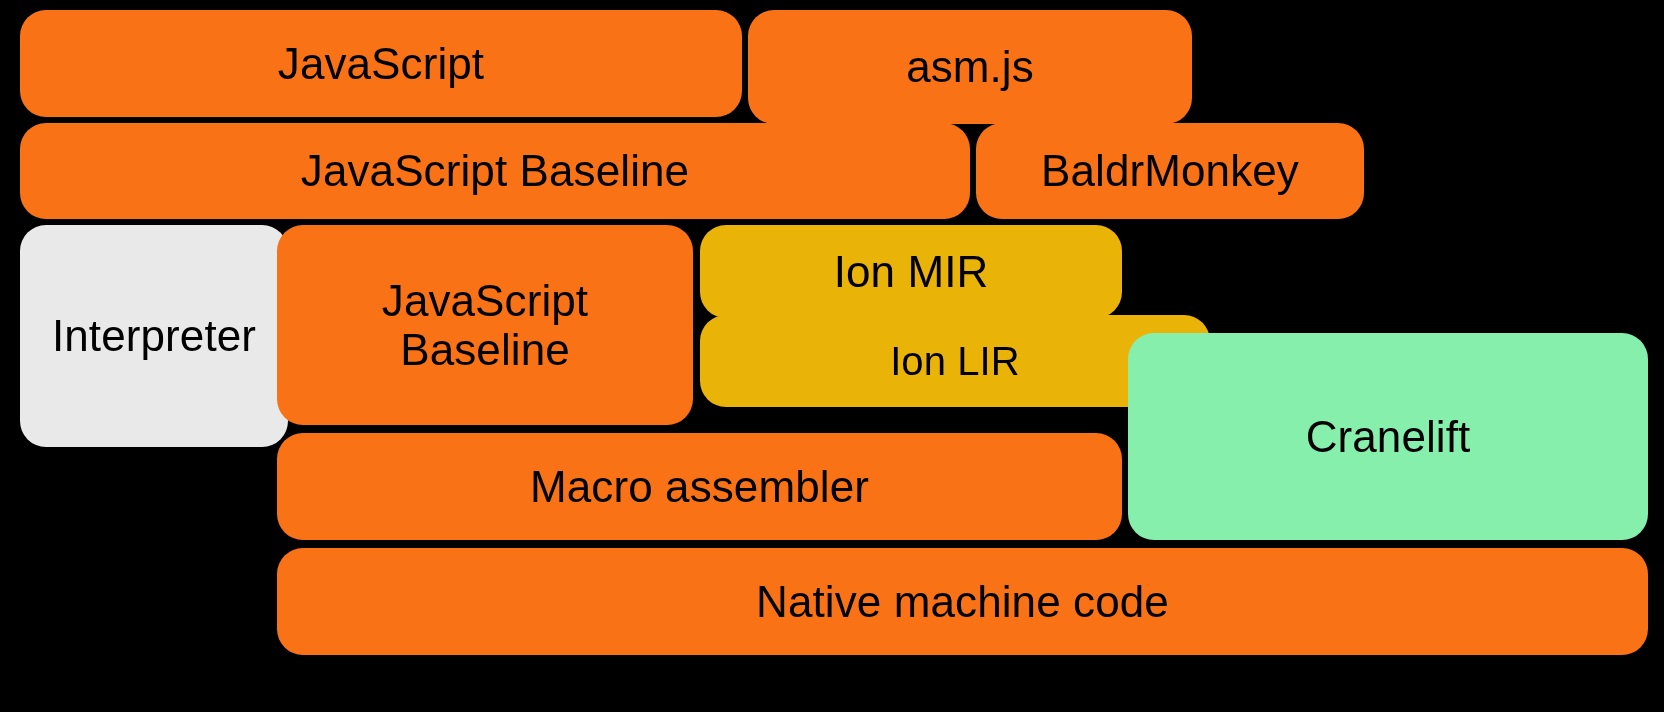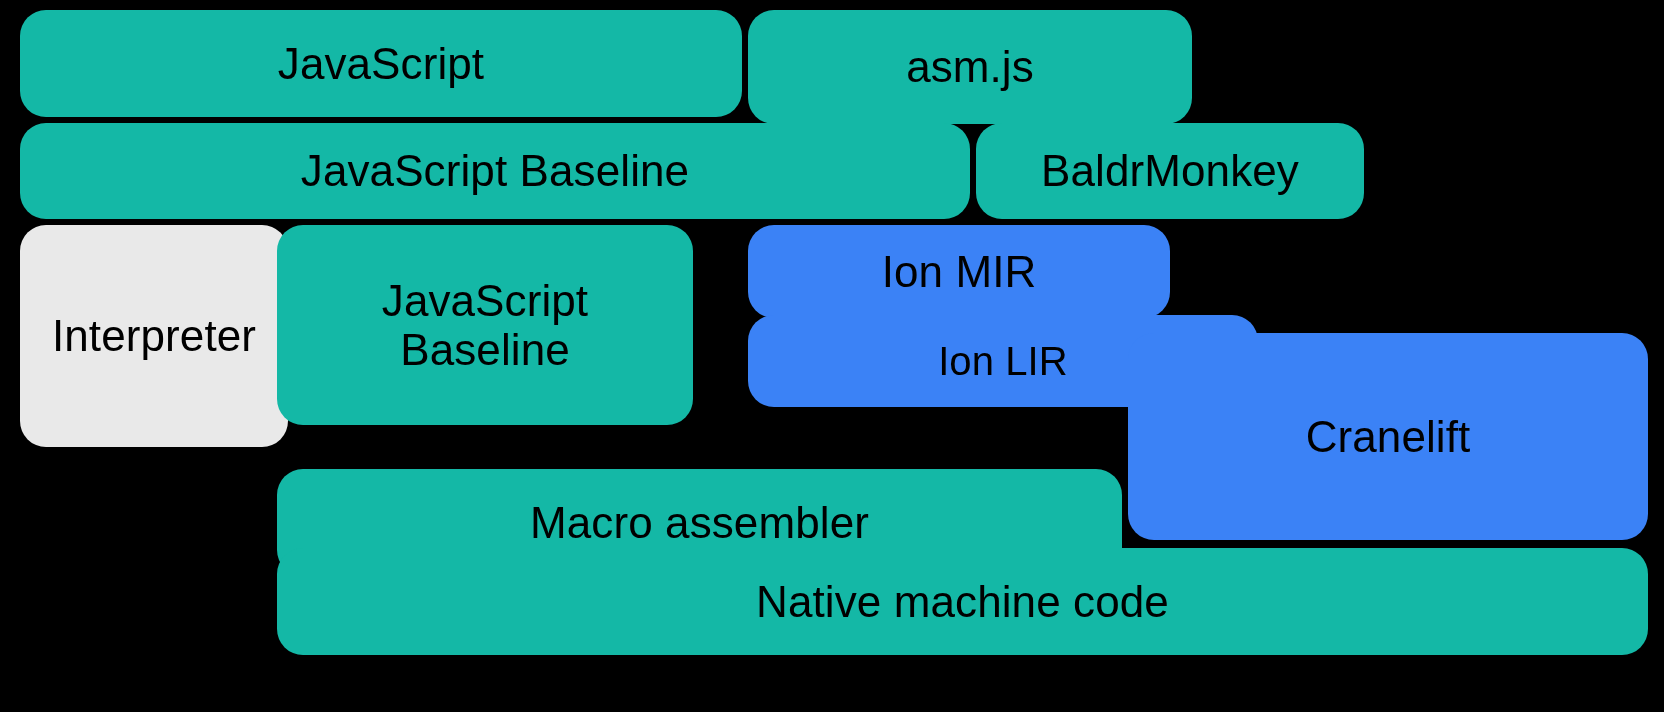--- a/index.html
+++ b/index.html
@@ -22,34 +22,34 @@
     display: flex;
     align-items: center;
     justify-content: center;
     text-align: center;
     color: #000000;
     line-height: 1.12;
     letter-spacing: 0.1px;
     white-space: pre-line;
     user-select: none;
   }
-  .fill-white { background: #14b8a6; }
+  .fill-white { background: #f97316; }
   .fill-gray  { background: #e9e9e9; }
-  .fill-green { background: #3b82f6; margin-left: 48px; }
-  .fill-pink  { background: #3b82f6; }
+  .fill-green { background: #eab308; }
+  .fill-pink  { background: #86efac; }
 </style>
 </head>
 <body>
 
 <div id="stage">
     <div class="node fill-white" style="left: 20px; top: 10px; width: 722px; height: 107px; font-size: 44px;">JavaScript</div>
     <div class="node fill-white" style="left: 748px; top: 10px; width: 444px; height: 114px; font-size: 44px;">asm.js</div>
     <div class="node fill-white" style="left: 20px; top: 123px; width: 950px; height: 96px; font-size: 44px;">JavaScript Baseline</div>
     <div class="node fill-white" style="left: 976px; top: 123px; width: 388px; height: 96px; font-size: 44px;">BaldrMonkey</div>
     <div class="node fill-gray" style="left: 20px; top: 225px; width: 268px; height: 222px; font-size: 44px;">Interpreter</div>
     <div class="node fill-white" style="left: 277px; top: 225px; width: 416px; height: 200px; font-size: 44px;">JavaScript
 Baseline</div>
     <div class="node fill-green" style="left: 700px; top: 225px; width: 422px; height: 93px; font-size: 44px;">Ion MIR</div>
     <div class="node fill-green" style="left: 700px; top: 315px; width: 510px; height: 92px; font-size: 40px;">Ion LIR</div>
     <div class="node fill-pink" style="left: 1128px; top: 333px; width: 520px; height: 207px; font-size: 44px;">Cranelift</div>
-    <div class="node fill-white" style="left: 277px; top: 433px; width: 845px; height: 107px; font-size: 44px; margin-top: 36px;">Macro assembler</div>
+    <div class="node fill-white" style="left: 277px; top: 433px; width: 845px; height: 107px; font-size: 44px;">Macro assembler</div>
     <div class="node fill-white" style="left: 277px; top: 548px; width: 1371px; height: 107px; font-size: 44px;">Native machine code</div>
   </div>
 
 </body></html>

